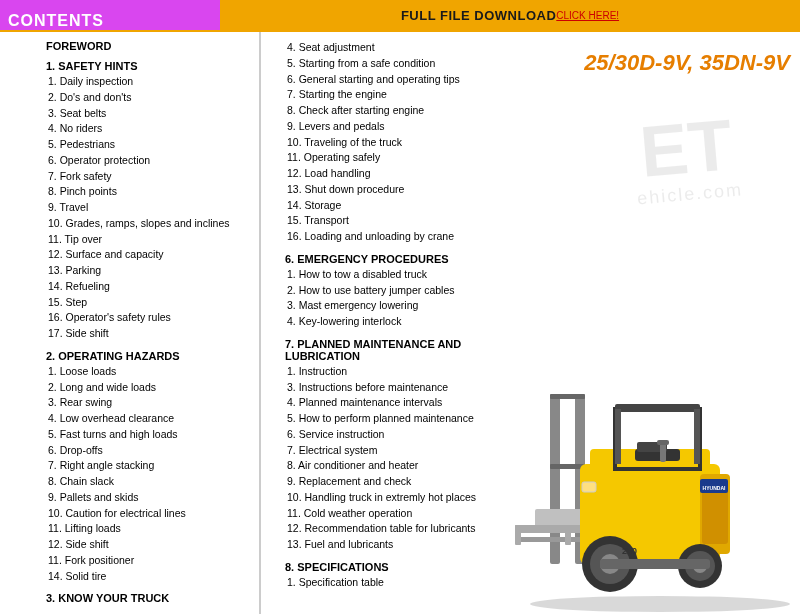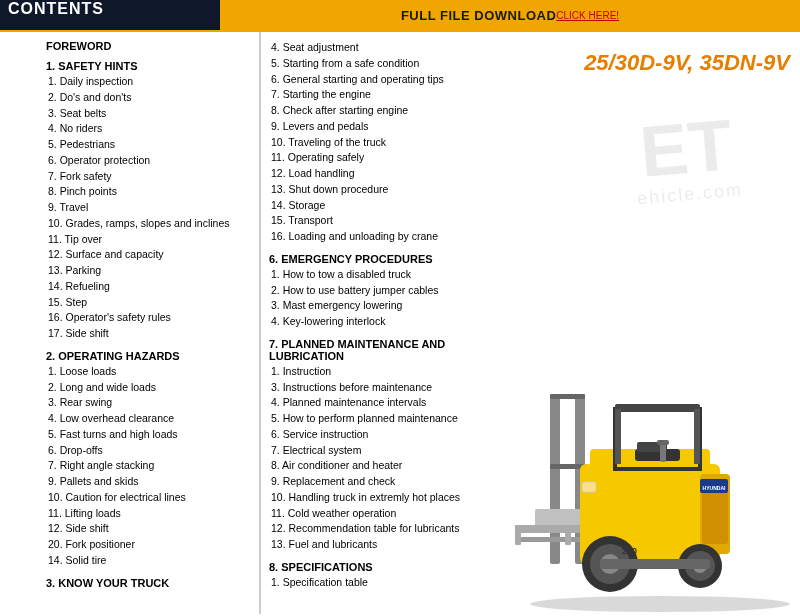--- a/index.html
+++ b/index.html
@@ -12,24 +12,24 @@
       background: #fff;
     }
 
     
     #header {
       display: flex;
       height: 32px;
       border-bottom: 2px solid #f0a500;
     }
     #header-left {
-      background: #0f172a;
+      background: #d946ef;
       width: 220px;
       display: flex;
-      align-items: flex-start;
+      align-items: flex-end;
       padding-left: 8px;
     }
     #header-left span {
       color: #fff;
       font-size: 16px;
       font-weight: bold;
       letter-spacing: 1px;
     }
     #header-right {
       flex: 1;
@@ -67,20 +67,21 @@
       background: #fff;
       margin-left: 40px;
     }
 
     
     #right-panel {
       flex: 1;
       display: flex;
       flex-direction: column;
       overflow: hidden;
+      margin-left: 16px;
     }
 
     
     .section-title {
       font-weight: bold;
       font-size: 11px;
       margin-top: 8px;
       margin-bottom: 2px;
       color: #000;
     }
@@ -172,25 +173,26 @@
     <div class="toc-item">17. Side shift</div>
 
     <p class="section-title">2. OPERATING HAZARDS</p>
     <div class="toc-item">1. Loose loads</div>
     <div class="toc-item">2. Long and wide loads</div>
     <div class="toc-item">3. Rear swing</div>
     <div class="toc-item">4. Low overhead clearance</div>
     <div class="toc-item">5. Fast turns and high loads</div>
     <div class="toc-item">6. Drop-offs</div>
     <div class="toc-item">7. Right angle stacking</div>
+    <div class="toc-item">8. Chain slack</div>
     <div class="toc-item">9. Pallets and skids</div>
     <div class="toc-item">10. Caution for electrical lines</div>
     <div class="toc-item">11. Lifting loads</div>
     <div class="toc-item">12. Side shift</div>
-    <div class="toc-item">20. Fork positioner</div>
+    <div class="toc-item">11. Fork positioner</div>
     <div class="toc-item">14. Solid tire</div>
 
     <p class="section-title">3. KNOW YOUR TRUCK</p>
   </div>
 
   <div id="divider-vertical"></div>
 
   <div id="right-panel">
     <div id="content-area">
       <div id="right-col1">

